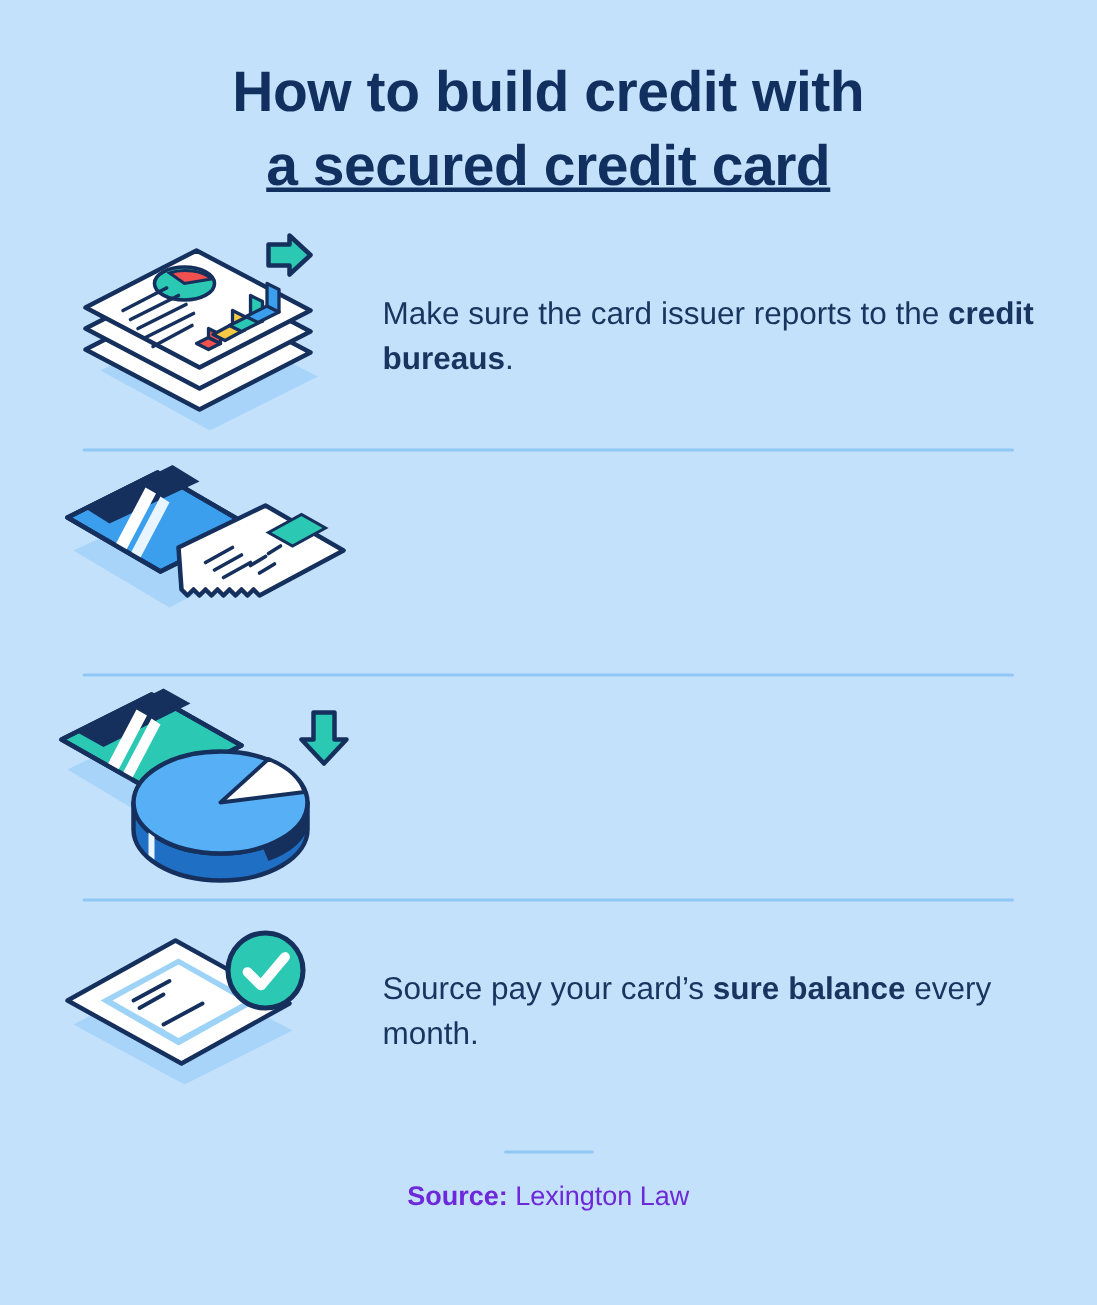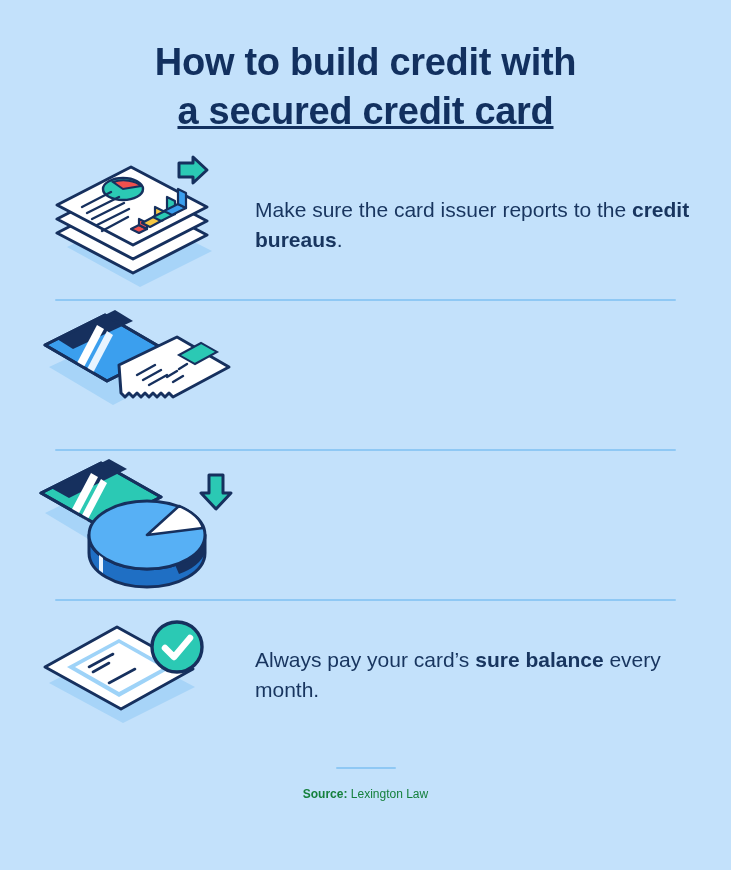--- a/index.html
+++ b/index.html
@@ -59,22 +59,22 @@
 
   .footer{
     text-align:center;
     margin-top:18px;
   }
   .footer .rule{
     width:60px;height:2px;background:#8fc8f4;
     margin:0 auto 18px auto;border-radius:2px;
   }
   .footer .src{
-    font-size:12px;
-    color:#15803d;
+    font-size:18px;
+    color:#6d28d9;
   }
   .footer .src b{font-weight:bold;}
 </style>
 </head>
 <body>
 
 <div class="poster">
 
   <div class="title">
     <span>How to build credit with</span>
@@ -202,21 +202,21 @@
             <line x1="62" y1="62" x2="86" y2="49"></line>
             <line x1="66" y1="67" x2="82" y2="58"></line>
             <line x1="82" y1="78" x2="108" y2="64"></line>
           </g>
 
           <circle cx="150" cy="42" r="25" fill="#2bc9b4" stroke="#16305e" stroke-width="3.4"></circle>
           <path d="M138 43 L147 52 L163 33" fill="none" stroke="#ffffff" stroke-width="6.5" stroke-linecap="round" stroke-linejoin="round"></path>
         </svg>
       </div>
       <div class="caption">
-        <span>Always pay your card’s </span><b>sure balance</b><span> every month.</span>
+        <span>Source pay your card’s </span><b>sure balance</b><span> every month.</span>
       </div>
     </div>
 
   </div>
 
   <div class="footer">
     <div class="rule"></div>
     <div class="src">
       <b>Source:</b><span> Lexington Law</span>
     </div>

